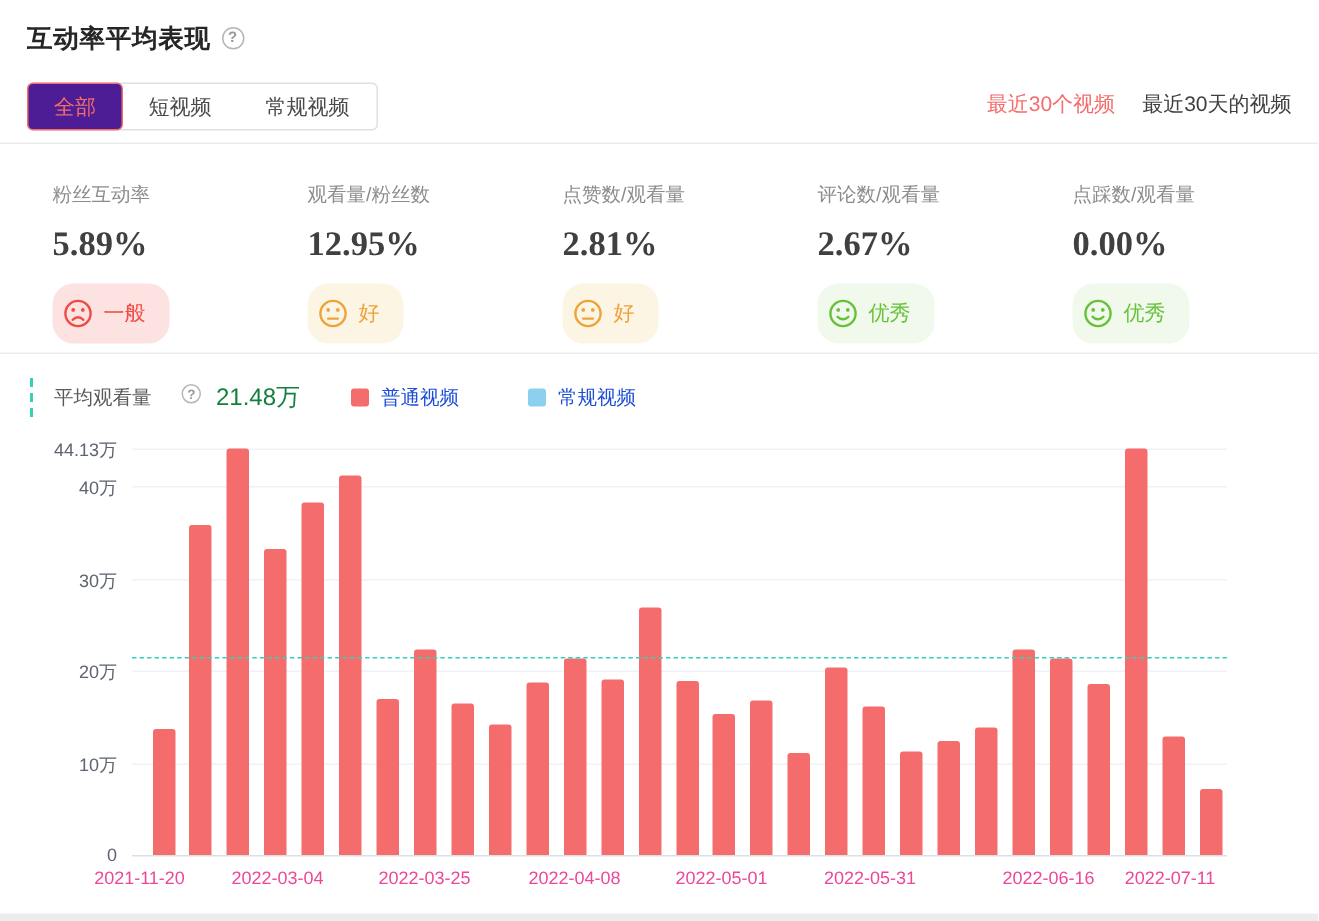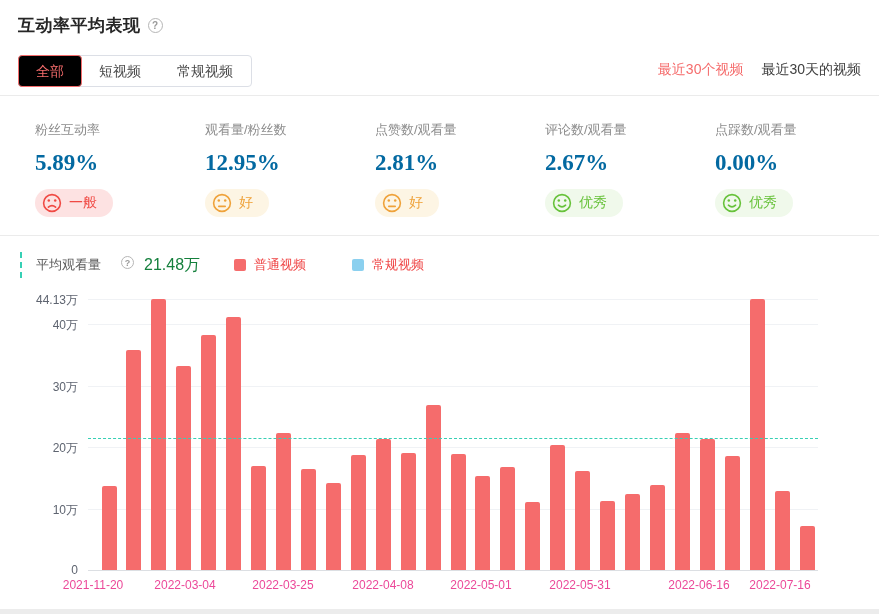--- a/index.html
+++ b/index.html
@@ -16,50 +16,50 @@
     width:15px; height:15px; border:1px solid #b6b6b6; border-radius:50%;
     color:#9a9a9a; font-size:10px; font-weight:bold; cursor:pointer;
   }
   .tab-group {
     position:absolute; top:55px; left:18px; display:inline-flex;
     border:1px solid #dcdfe6; border-radius:4px; background:#fff; height:32px;
   }
   .tab { padding:0 18px; line-height:30px; font-size:14px; color:#4a4a4a; cursor:pointer; white-space:nowrap; }
   .tab.active {
     border:1px solid #f56c6c; border-radius:4px; color:#f56c6c;
-    margin:-1px; line-height:30px; background:#000000; padding:0 17px;
+    margin:-1px; line-height:30px; background:#4c1d95; padding:0 17px;
   }
   .range-toggle { position:absolute; top:61px; right:18px; display:flex; gap:18px; font-size:14px; }
   .range-item { color:#404040; cursor:pointer; }
   .range-item.active { color:#f56c6c; }
   .divider { position:absolute; left:0; width:879px; height:1px; background:#ebebeb; }
   
   .metrics { position:absolute; top:112px; left:35px; display:flex; }
   .metric-card { width:170px; padding-top:10px; }
   .metric-label { font-size:13px; color:#8c8c8c; line-height:16px; }
   .metric-value {
     margin-top:12px; font-family:"Liberation Serif", serif; font-weight:bold;
-    font-size:23px; color:#0369a1; line-height:26px;
+    font-size:23px; color:#404040; line-height:26px;
   }
   .badge {
     margin-top:13px; display:inline-flex; align-items:center; gap:7px;
-    height:28px; border-radius:14px; padding:0 16px 0 7px; font-size:14px;justify-content:center;
+    height:40px; border-radius:14px; padding:0 16px 0 7px; font-size:14px;justify-content:center;
   }
   .badge svg { display:block; }
   .badge.bad  { background:#fde2e2; color:#f04a44; }
   .badge.ok   { background:#fdf5e4; color:#efa23a; }
   .badge.good { background:#f0f9eb; color:#67c23a; }
   
   .chart-area { position:absolute; top:236px; left:0; width:879px; height:372px; }
   .legend-row { position:absolute; top:16px; left:20px; display:flex; align-items:center; }
   .avg-indicator { width:0; height:26px; border-left:2px dashed #36d0b5; margin-right:14px; }
   .avg-label { font-size:13px; color:#595959; display:flex; gap:20px; }
   .avg-label .qicon { width:13px; height:13px; font-size:9px; }
   .avg-value { font-size:16px; font-weight:normal; color:#15803d; margin-left:10px; }
-  .legend-item { display:flex; align-items:center; gap:8px; font-size:13px; color:#ef4444; cursor:pointer; }
+  .legend-item { display:flex; align-items:center; gap:8px; font-size:13px; color:#1d4ed8; cursor:pointer; }
   .legend-item.first { margin-left:34px; }
   .legend-item.second { margin-left:46px; }
   .legend-swatch { width:12px; height:12px; border-radius:2px; }
   .plot { position:absolute; top:63px; left:88px; width:730px; height:271px; }
   .gridline { position:absolute; left:0; width:730px; height:1px; background:#f0f2f5; }
   .gridline.baseline { background:#dcdfe3; }
   .avg-line { position:absolute; left:0; width:730px; border-top:1px dashed #36d0b5; z-index:3; }
   .bar {
     position:absolute; bottom:0; width:15px; background:#f56c6c;
     border-radius:2px 2px 0 0; z-index:2;
@@ -228,17 +228,17 @@
       <div class="y-tick" style="top: 204.181px;">20万</div>
       <div class="y-tick" style="top: 265.591px;">10万</div>
       <div class="y-tick" style="top: 327px;">0</div>
       <div class="x-tick" style="left: 93px;">2021-11-20</div>
       <div class="x-tick" style="left: 185px;">2022-03-04</div>
       <div class="x-tick" style="left: 283px;">2022-03-25</div>
       <div class="x-tick" style="left: 383px;">2022-04-08</div>
       <div class="x-tick" style="left: 481px;">2022-05-01</div>
       <div class="x-tick" style="left: 580px;">2022-05-31</div>
       <div class="x-tick" style="left: 699px;">2022-06-16</div>
-      <div class="x-tick" style="left: 780px;">2022-07-16</div>
+      <div class="x-tick" style="left: 780px;">2022-07-11</div>
     </div>
 
   <div class="bottom-strip"></div>
 </div>
 
 </body></html>

